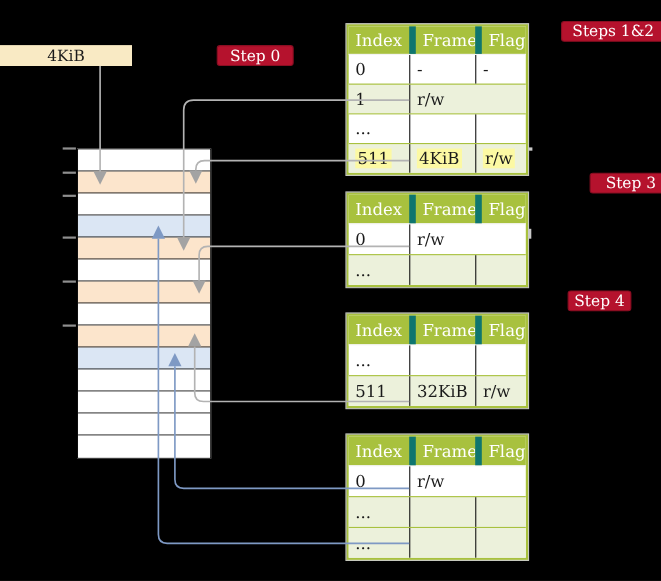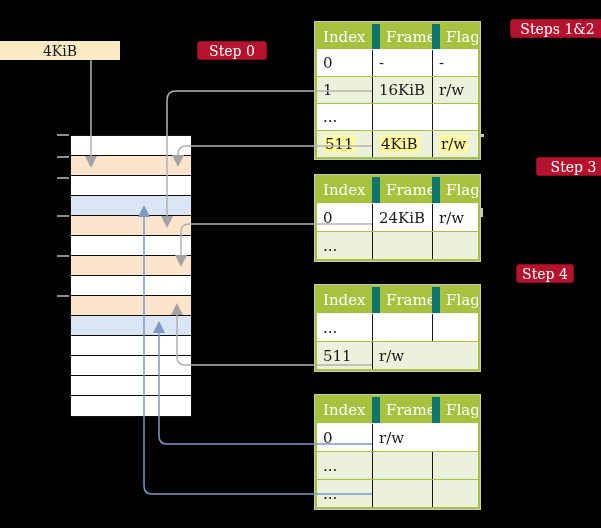--- a/index.html
+++ b/index.html
@@ -60,21 +60,21 @@
   .t1{top:22px;} .t2{top:175px;} .t3{top:285px;} .t4{top:395px;}
   .trow{display:flex;height:27px;}
   .t1 .trow{height:26px;}
   .trow.thead{height:26px;background:var(--header-bg);}
   .t1 .trow.thead{height:25px;}
   .cell{box-sizing:border-box;display:flex;align-items:center;padding-left:6px;overflow:hidden;}
   .cell:nth-child(1){width:55px;}
   .cell:nth-child(2){width:60px;}
   .cell:nth-child(3){width:46px;}
   .cell.th{color:#ffffff;font-weight:normal;font-size:15px;}
-  .cell.th.sep{border-left:8px solid #0f766e;}
+  .cell.th.sep{border-left:6px solid #0f766e;}
   .trow.body{border-top:1px solid var(--tbl-border);}
   .trow.body.first{border-top:1px solid #f4f4f4;}
   .trow.body.alt{background:var(--row-alt);}
   .cell.td{color:#1a1a1a;font-size:15px;}
   .cell.td.vsep{border-left:1px solid #161616;}
   .hl{background:var(--hl-yellow);padding:0 2px;}
   
   .connectors{position:absolute;left:0;top:0;z-index:5;pointer-events:none;}
   .stub{position:absolute;background:#c9c9c9;z-index:6;}
   .stub.s1{left:480px;top:134px;width:4px;height:3px;}
@@ -124,21 +124,20 @@
         <div class="cell th sep">Frame</div>
         <div class="cell th sep">Flags</div>
       </div>
       <div class="trow body first">
         <div class="cell td">0</div>
         <div class="cell td vsep">-</div>
         <div class="cell td vsep">-</div>
       </div>
       <div class="trow body alt">
         <div class="cell td">1</div>
-        <div class="cell td vsep">16KiB</div>
         <div class="cell td vsep">r/w</div>
       </div>
       <div class="trow body">
         <div class="cell td">...</div>
         <div class="cell td vsep"></div>
         <div class="cell td vsep"></div>
       </div>
       <div class="trow body alt">
         <div class="cell td">
           <span class="hl">511</span>
@@ -152,21 +151,20 @@
       </div>
     </div>
   <div class="ptable t2">
       <div class="trow thead">
         <div class="cell th">Index</div>
         <div class="cell th sep">Frame</div>
         <div class="cell th sep">Flags</div>
       </div>
       <div class="trow body first">
         <div class="cell td">0</div>
-        <div class="cell td vsep">24KiB</div>
         <div class="cell td vsep">r/w</div>
       </div>
       <div class="trow body alt">
         <div class="cell td">...</div>
         <div class="cell td vsep"></div>
         <div class="cell td vsep"></div>
       </div>
     </div>
   <div class="ptable t3">
       <div class="trow thead">
@@ -174,20 +172,21 @@
         <div class="cell th sep">Frame</div>
         <div class="cell th sep">Flags</div>
       </div>
       <div class="trow body first">
         <div class="cell td">...</div>
         <div class="cell td vsep"></div>
         <div class="cell td vsep"></div>
       </div>
       <div class="trow body alt">
         <div class="cell td">511</div>
+        <div class="cell td vsep">32KiB</div>
         <div class="cell td vsep">r/w</div>
       </div>
     </div>
   <div class="ptable t4">
       <div class="trow thead">
         <div class="cell th">Index</div>
         <div class="cell th sep">Frame</div>
         <div class="cell th sep">Flags</div>
       </div>
       <div class="trow body first">

